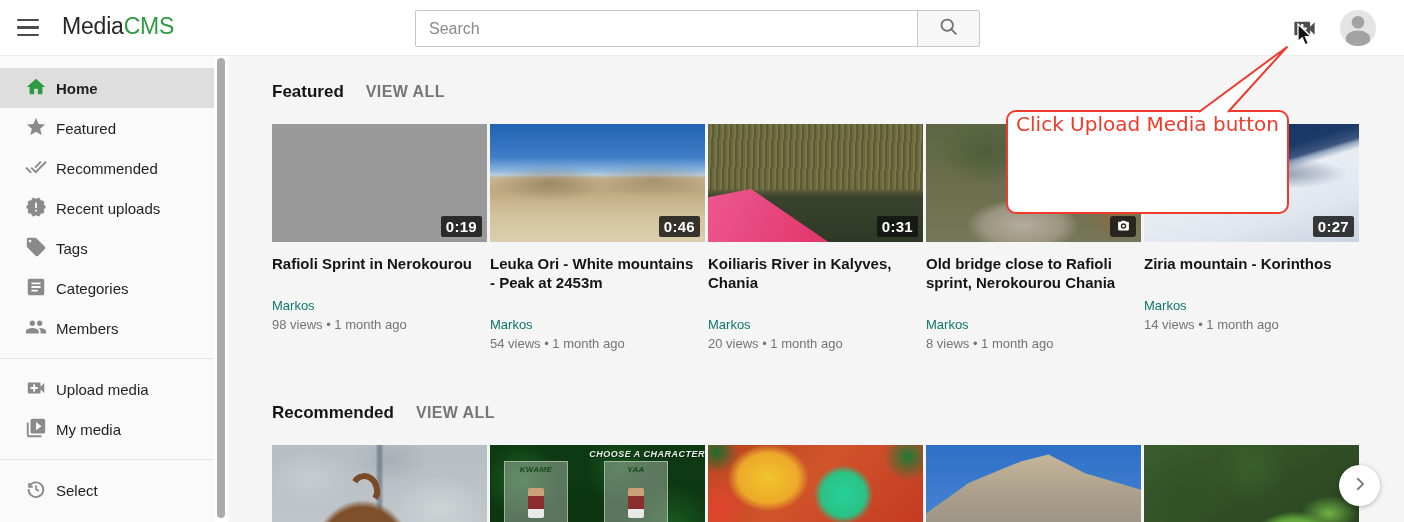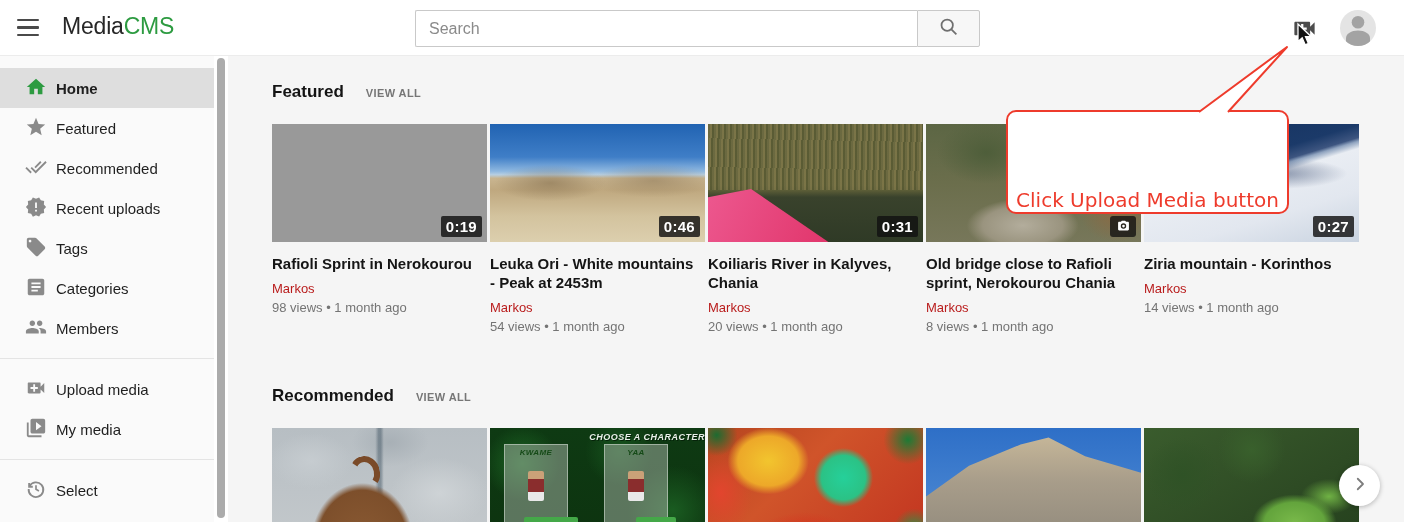--- a/index.html
+++ b/index.html
@@ -38,28 +38,28 @@
   .side-divider { height:1px; background:#e4e4e4; margin:10px 0; }
 
   .scrollbar { position:absolute; top:56px; left:214px; width:14px; height:466px; background:#fff; z-index:11; }
   .scroll-thumb { position:absolute; left:3px; top:2px; width:8px; height:460px;
                   background:#ababab; border-radius:4px; cursor:grab; }
 
   
   .content { position:absolute; left:228px; top:56px; width:1176px; }
   .section-head { display:flex; align-items:baseline; gap:22px; margin:26px 0 0 44px; }
   .section-title { font-size:17px; font-weight:bold; color:#141414; }
-  .view-all { font-size:11px; color:#767676; letter-spacing:0.4px; font-weight:bold; cursor:pointer; }
+  .view-all { font-size:16px; color:#767676; letter-spacing:0.4px; font-weight:bold; cursor:pointer; }
   .cards { display:grid; grid-template-columns:repeat(5,215px); column-gap:3px;
            margin:22px 0 0 44px; }
   .rec-head { margin-top:50px; }
   .thumb { position:relative; width:215px; height:118px; overflow:hidden; cursor:pointer; background:#999; }
   .card-title { margin-top:12px; font-size:15px; font-weight:bold; color:#151515;
                 line-height:19px; max-width:207px; cursor:pointer; }
-  .card-author { margin-top:7px; font-size:13px; color:#b91c1c; line-height:18px; }
+  .card-author { margin-top:24px; font-size:13px; color:#0f766e; line-height:18px; }
   .card-meta { font-size:13px; color:#747474; line-height:19px; }
   .dur { position:absolute; right:5px; bottom:5px; background:rgba(17,17,17,0.82); color:#fff;
          font-size:15px; font-weight:bold; padding:2px 5px; border-radius:2px; letter-spacing:0.3px; }
   .photo-badge { position:absolute; right:5px; bottom:5px; background:rgba(17,17,17,0.78);
                  border-radius:3px; width:26px; height:21px; display:flex; align-items:center; justify-content:center; }
 
   
   .t1 { background:
     radial-gradient(ellipse 55px 45px at 48% 40%, #2e2620 0%, #4a3c30 55%, rgba(0,0,0,0) 62%),
     radial-gradient(ellipse 95px 85px at 50% 48%, rgba(0,0,0,0) 52%, #7a6a56 54%, #8d7d67 70%, rgba(0,0,0,0) 73%),
@@ -134,21 +134,21 @@
   .r5 { background:
     radial-gradient(ellipse 60px 40px at 70% 80%, #79b94a 0%, #63a43c 50%, rgba(0,0,0,0) 70%),
     radial-gradient(ellipse 40px 25px at 86% 58%, #6fb144 0%, rgba(0,0,0,0) 70%),
     radial-gradient(circle 50px at 18% 40%, #2f5226 0%, rgba(0,0,0,0) 75%),
     radial-gradient(circle 45px at 50% 18%, #39602c 0%, rgba(0,0,0,0) 75%),
     linear-gradient(150deg, #3a5c2d 0%, #2e4b24 60%, #24401d 100%); }
 
   
   .callout { position:absolute; left:1006px; top:110px; width:283px; height:104px;
     background:#fff; border:2px solid #ee3b2c; border-radius:10px; z-index:30;
-    display:flex; align-items:flex-end; justify-content:center;
+    display:flex; align-items:flex-start; justify-content:center;
     font-family:"DejaVu Sans", sans-serif; font-size:20px; color:#ee3b2c; }
   .overlay-svg { position:absolute; left:0; top:0; width:1404px; height:522px;
     z-index:40; pointer-events:none; }
 
   
   .next-btn { position:absolute; left:1339px; top:465px; width:41px; height:41px; border-radius:50%;
     background:#fff; box-shadow:0 1px 5px rgba(0,0,0,0.28); z-index:15; cursor:pointer;
     display:flex; align-items:center; justify-content:center; }
 </style>
 </head>

